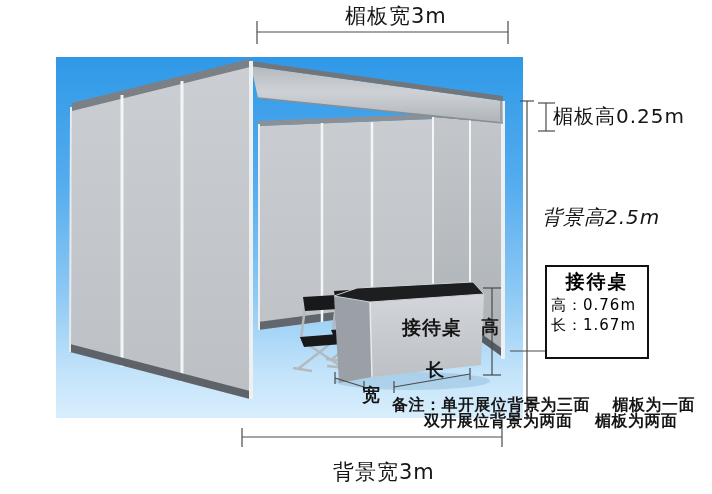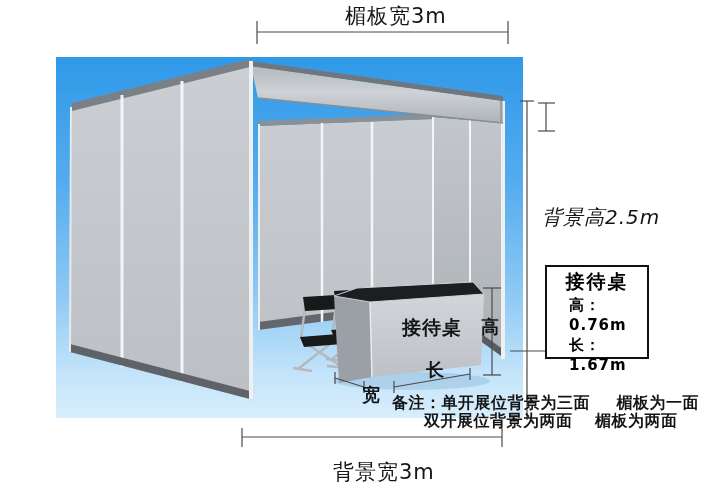--- a/index.html
+++ b/index.html
@@ -18,21 +18,21 @@
   .desk-title{font-size:19px;font-weight:700;letter-spacing:1px;}
   .note{font-size:16px;font-weight:700;letter-spacing:0.5px;}
   .infobox{
     position:absolute;left:545px;top:265px;width:104px;height:94px;
     background:#ffffff;border:2px solid #111;box-sizing:border-box;
   }
   .infobox .title{
     text-align:center;font-size:19px;font-weight:700;margin-top:2px;letter-spacing:2px;
   }
   .infobox .row{
-    font-size:15px;font-weight:700;padding-left:4px;line-height:20px;letter-spacing:1px;margin-left:18px;
+    font-size:15px;font-weight:400;padding-left:4px;line-height:20px;letter-spacing:1px;
   }
 </style>
 </head>
 <body>
 
 <div class="canvas">
 
   <svg width="712" height="494" viewBox="0 0 712 494">
     <defs>
       <linearGradient id="skyGrad" x1="0" y1="0" x2="0" y2="1">
@@ -174,36 +174,37 @@
         <line x1="335" y1="372" x2="335" y2="384"></line>
         <line x1="364" y1="381" x2="364" y2="393"></line>
       </g>
 
       <line x1="510" y1="351" x2="545" y2="351"></line>
     </g>
   </svg>
 
   <div class="lbl dim dim-lg" style="left:345px;top:5px;">楣板宽3m</div>
 
+  <div class="lbl dim" style="left:553px;top:105px;">楣板高0.25m</div>
 
   <div class="lbl dim" style="left:542px;top:206px;font-style:italic;">背景高2.5m</div>
 
   <div class="infobox">
     <div class="title">接待桌</div>
     <div class="row">高：0.76m</div>
     <div class="row">长：1.67m</div>
   </div>
 
   <div class="lbl desk-title" style="left:402px;top:317px;">接待桌</div>
 
   <div class="lbl char" style="left:481px;top:317px;">高</div>
 
   <div class="lbl char" style="left:426px;top:360px;">长</div>
 
   <div class="lbl char" style="left:362px;top:385px;">宽</div>
 
-  <div class="lbl note" style="left:392px;top:396px;font-family:Liberation Mono, monospace;">备注：单开展位背景为三面　 楣板为一面</div>
+  <div class="lbl note" style="left:392px;top:396px;">备注：单开展位背景为三面　 楣板为一面</div>
 
   <div class="lbl note" style="left:424px;top:412px;">双开展位背景为两面　 楣板为两面</div>
 
   <div class="lbl dim dim-lg" style="left:333px;top:461px;">背景宽3m</div>
 
 </div>
 
 </body></html>

